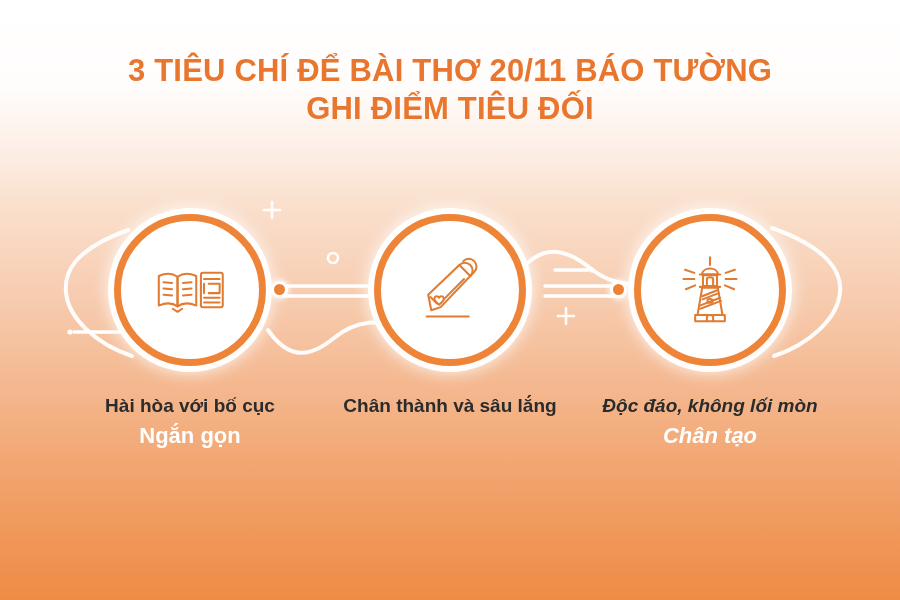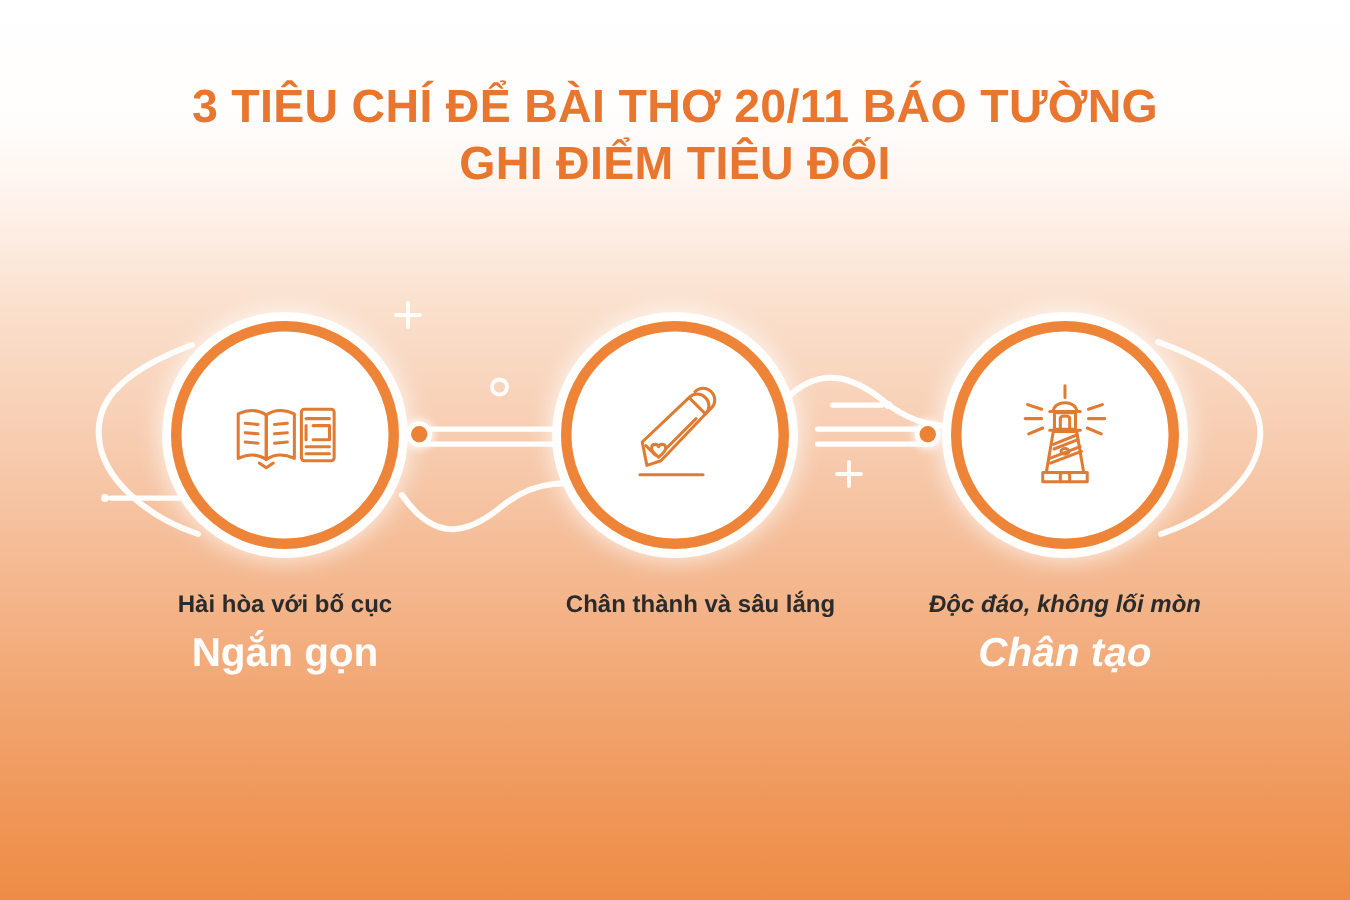--- a/index.html
+++ b/index.html
@@ -102,35 +102,35 @@
   .knob-b { left: 610px; }
 
   
   .caption {
     position: absolute;
     top: 394px;
     width: 300px;
     text-align: center;
   }
   .caption-1 { left: 40px; }
-  .caption-2 { left: 317px; }
+  .caption-2 { left: 300px; }
   .caption-3 { left: 560px; font-style: italic; }
 
   .caption-sub {
     display: block;
-    font-size: 16px;
+    font-size: 19px;
     font-weight: bold;
     color: #2b2b2b;
     line-height: 1.3;
     white-space: nowrap;
   }
   .caption-main {
     display: block;
     margin-top: 3px;
-    font-size: 27px;
+    font-size: 22px;
     font-weight: bold;
     color: #ffffff;
     line-height: 1.3;
     white-space: nowrap;
   }
 </style>
 </head>
 <body>
 
 <div id="poster">

